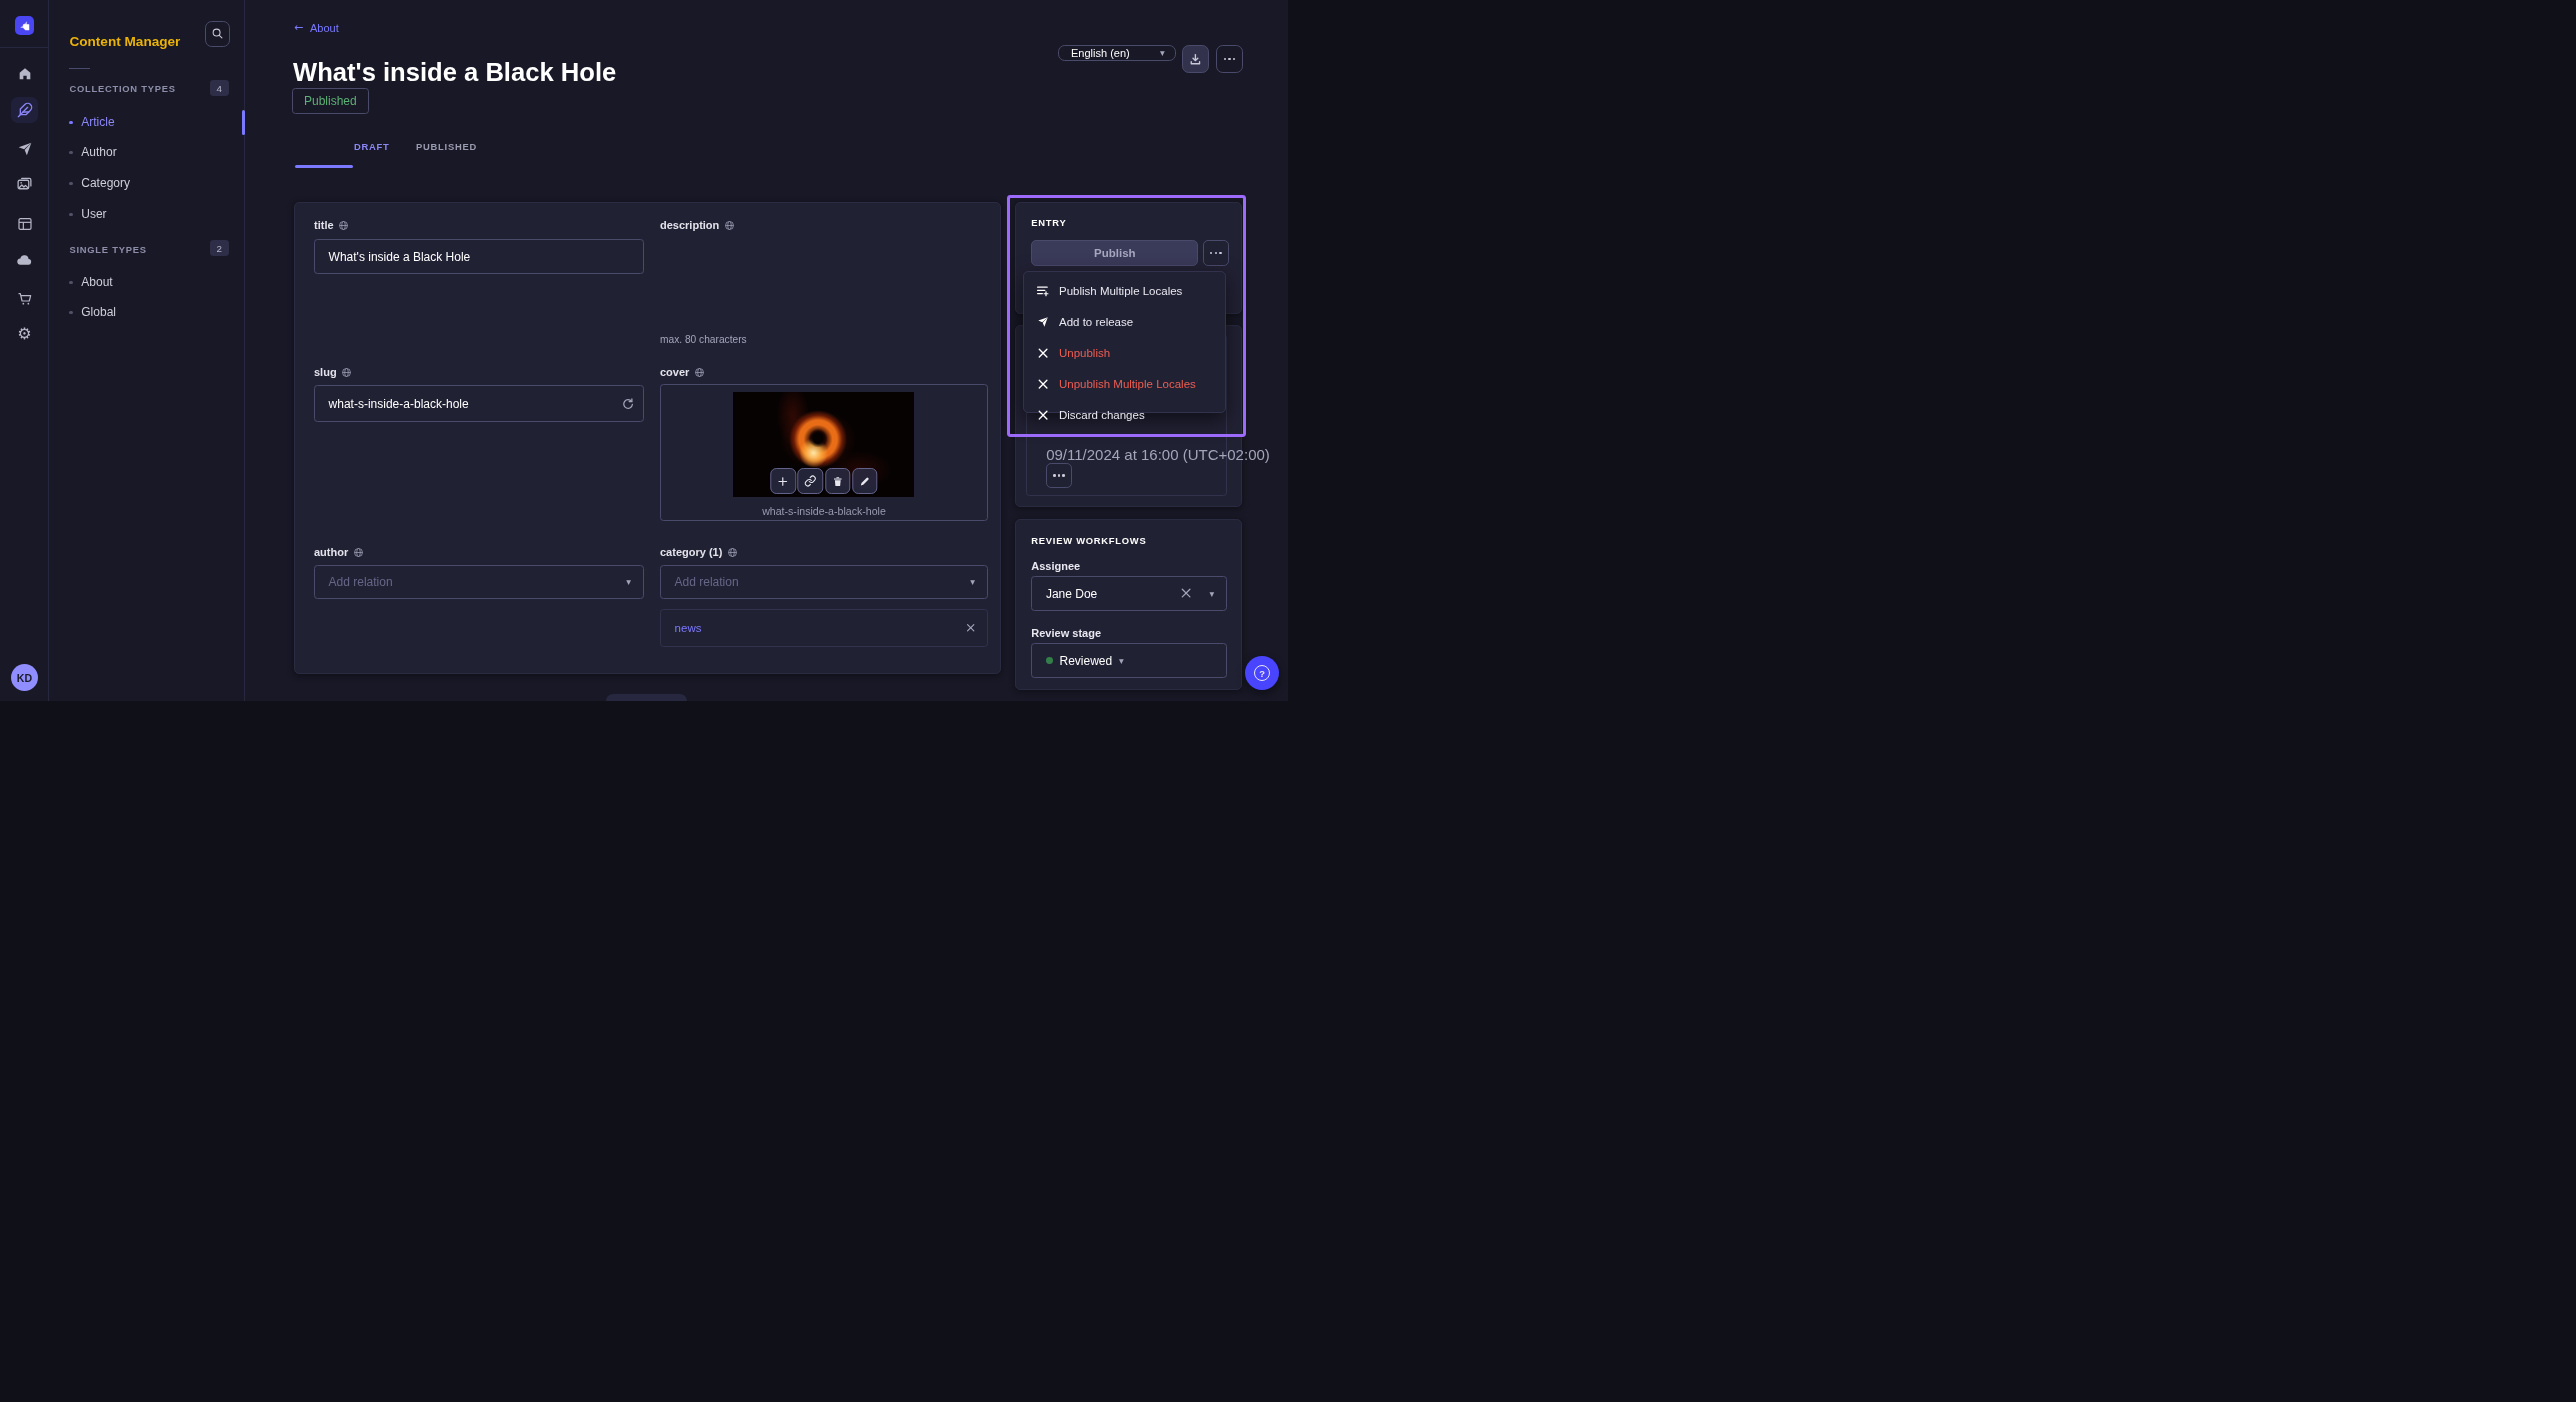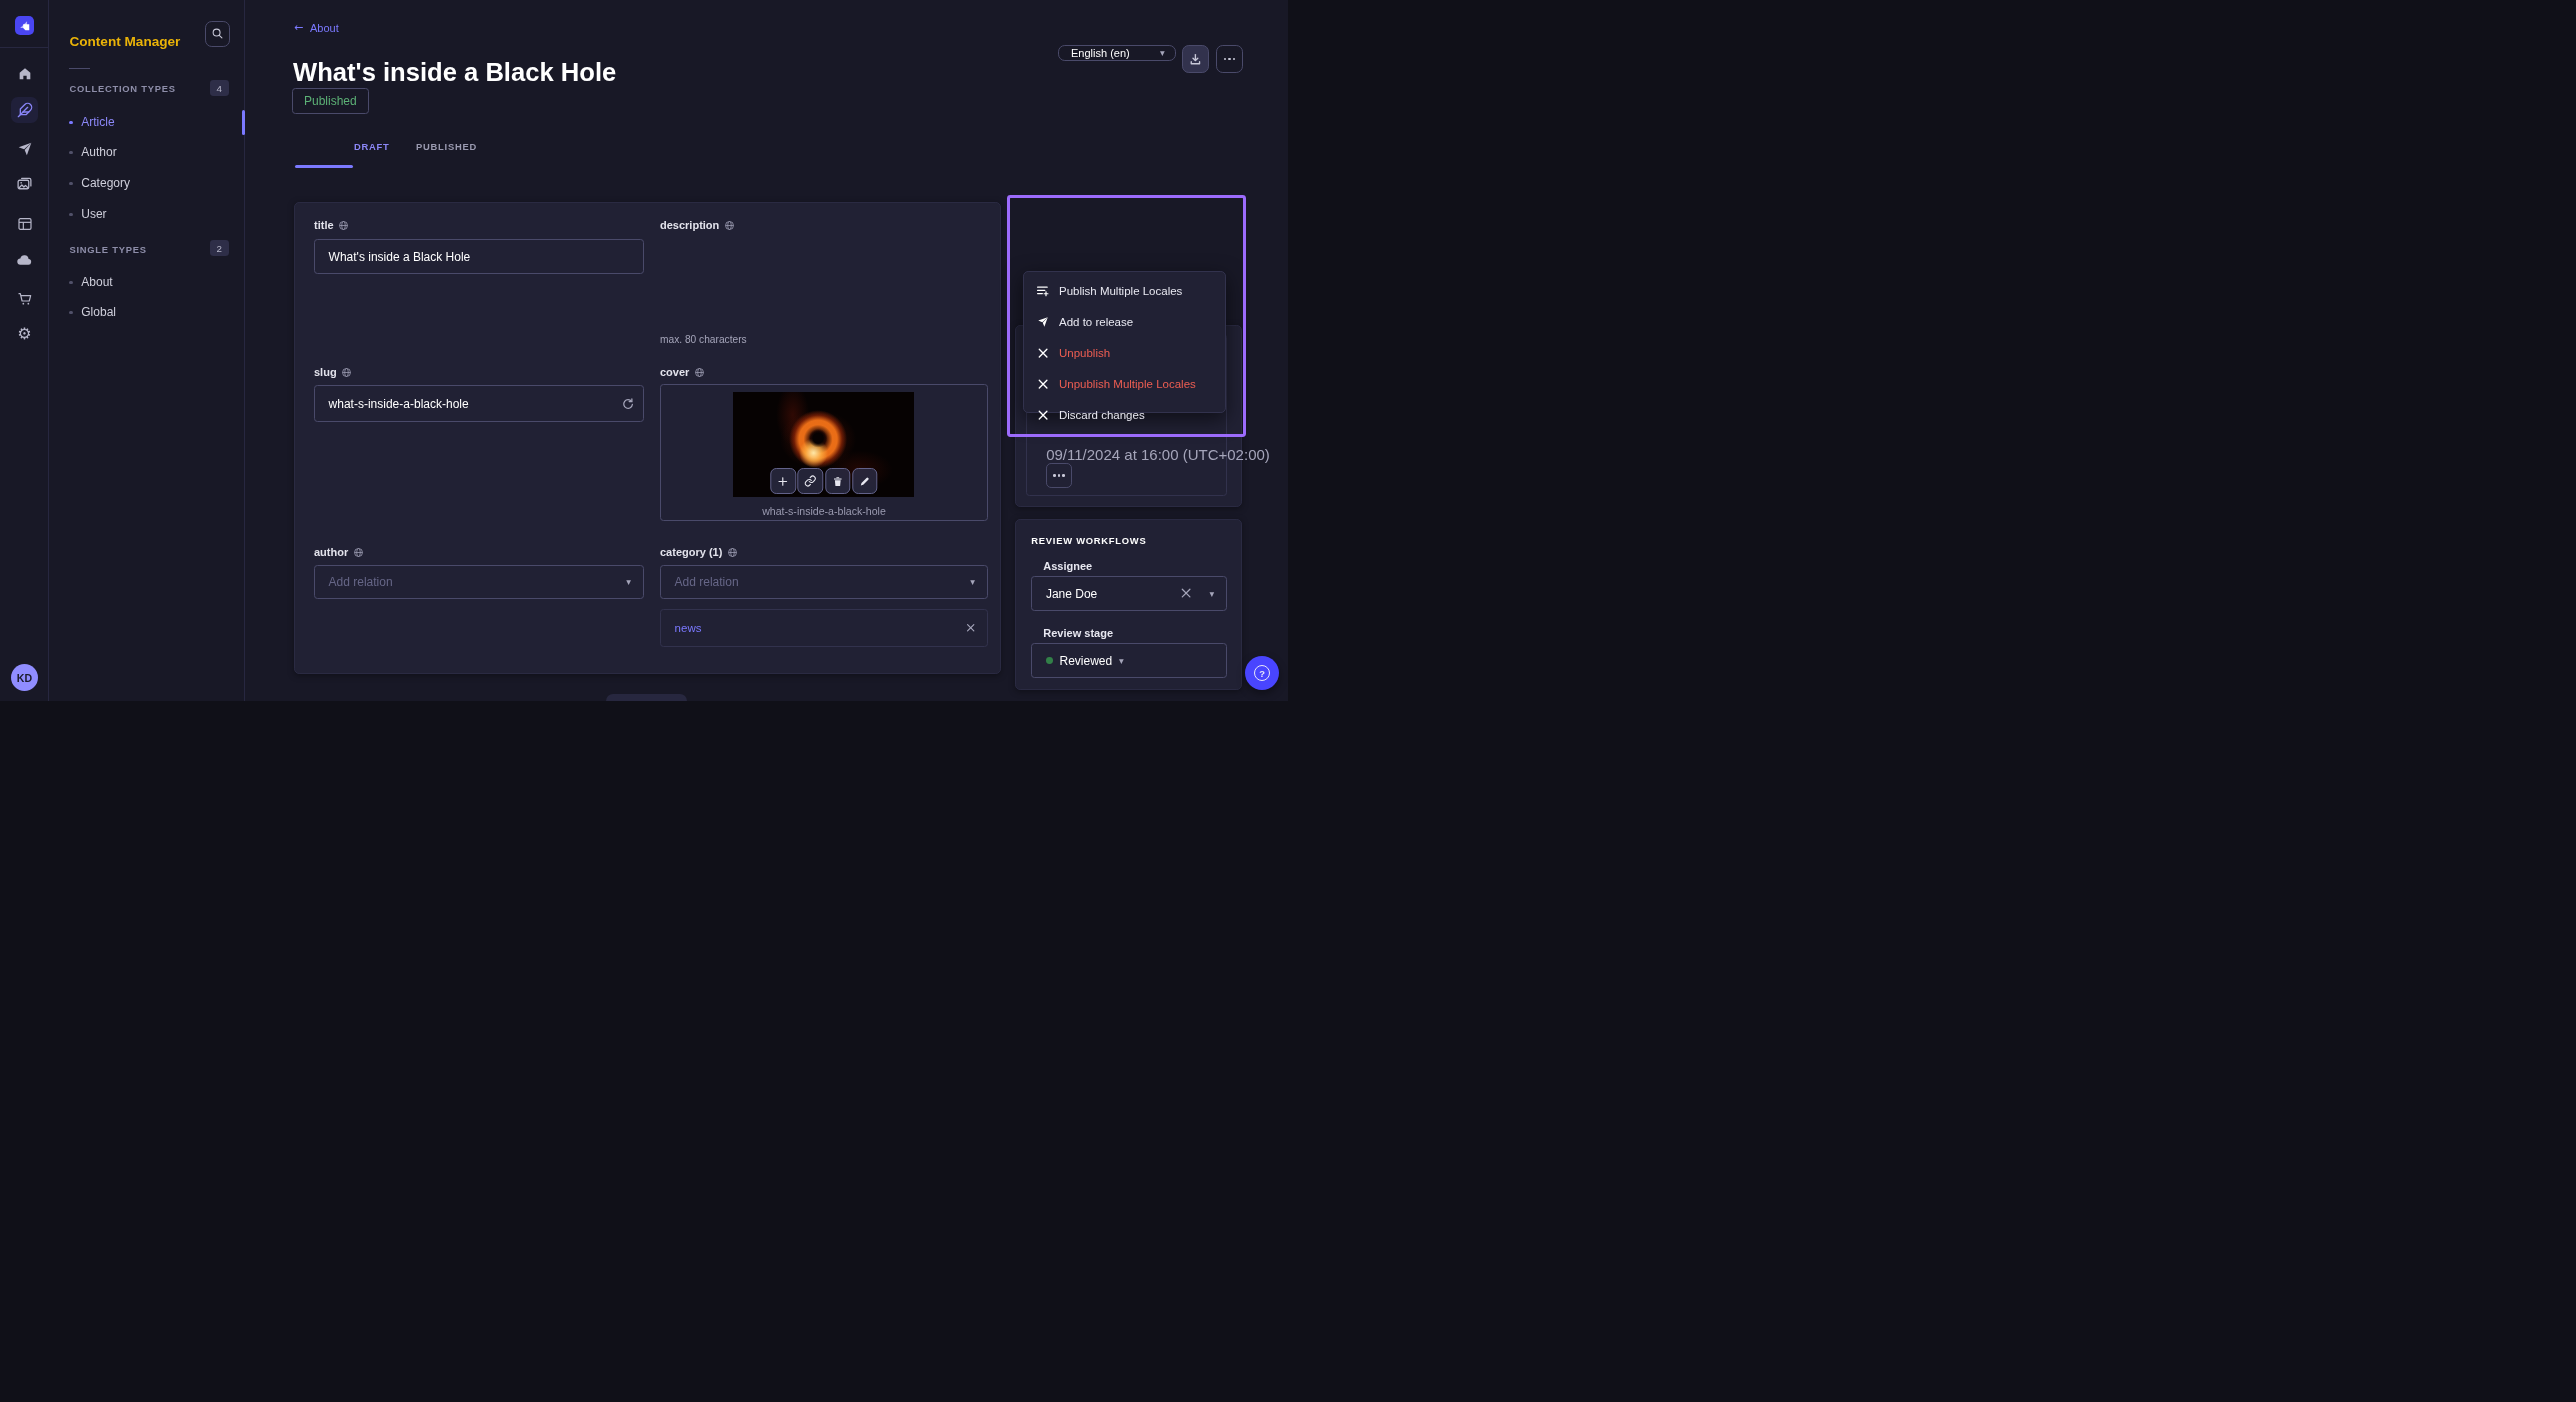--- a/index.html
+++ b/index.html
@@ -93,21 +93,21 @@
   .menu-item{height:31px;display:flex;align-items:center;gap:9.4px;padding:0 12px;font-size:11.5px;color:#e8e8f1;cursor:pointer;}
   .menu-item .mi-icon{display:flex;width:13.6px;justify-content:center;color:#fff;}
   .menu-item.danger{color:#ee5e52;align-items:center;}
 
   #release-card{left:1015px;top:325px;width:227px;height:182px;z-index:5;}
   #release-inner{position:absolute;left:10.2px;top:7.7px;width:201px;height:162px;border:0.9px solid #32324d;border-radius:3.4px;}
   #release-date{position:absolute;left:19px;top:111px;font-size:15px;color:#a5a5ba;white-space:nowrap;}
   #release-more{position:absolute;left:19px;top:128px;width:25.6px;height:25.6px;border:0.9px solid #4a4a6a;border-radius:5.1px;cursor:pointer;}
 
   #review-card{left:1015px;top:519px;width:227px;height:171px;z-index:5;}
-  .rv-label{position:absolute;left:15.3px;font-size:11px;font-weight:bold;color:#e8e8f1;margin-left:12px;}
+  .rv-label{position:absolute;left:15.3px;font-size:11px;font-weight:bold;color:#e8e8f1;}
   .rv-select{position:absolute;left:15.3px;width:196px;height:35px;border:0.9px solid #4a4a6a;border-radius:3.4px;
              display:flex;align-items:center;gap:6.8px;padding:0 12px 0 13.6px;font-size:12px;color:#fff;cursor:pointer;}
   #stage-dot{width:6.8px;height:6.8px;border-radius:50%;background:#328048;}
   #assignee-clear{margin-left:auto;margin-right:12px;}
 
   
   #annotation{position:absolute;left:1007px;top:195px;width:239px;height:242px;border:3.4px solid #9c6bfc;border-radius:3.4px;z-index:30;pointer-events:none;}
   #bottom-tile{position:absolute;left:606px;top:694px;width:81px;height:6.8px;background:#27273f;border-radius:8.5px 8.5px 0 0;cursor:pointer;}
   #help-fab{position:absolute;left:1245px;top:656px;width:34px;height:34px;border-radius:50%;background:#4945ff;z-index:40;
             display:flex;align-items:center;justify-content:center;cursor:pointer;box-shadow:0 3.4px 8.5px rgba(0,0,0,.4);}
@@ -375,20 +375,31 @@
   <div id="news-box">
     <span id="news-link">news</span>
     <span class="x-glyph" style="margin-left:auto">
       <svg width="9.4" height="9.4" viewBox="0 0 12 12" stroke="#a5a5ba" stroke-width="1.5" stroke-linecap="round">
         <line x1="2" y1="2" x2="10" y2="10"></line>
           <line x1="10" y1="2" x2="2" y2="10"></line>
       </svg>
     </span>
   </div>
 
+  <section id="entry-card" class="card">
+    <div class="panel-heading" style="top:13.6px">ENTRY</div>
+    <div id="publish-btn">Publish</div>
+    <div id="entry-more">
+      <span class="dots">
+          <i></i>
+          <i></i>
+          <i></i>
+        </span>
+    </div>
+  </section>
 
   <div id="entry-menu">
     <div class="menu-item">
       <span class="mi-icon">
         <svg width="12.8" height="12.8" viewBox="0 0 16 16" stroke="#fff" stroke-width="1.5" stroke-linecap="round" fill="none">
           <line x1="2" y1="4" x2="14" y2="4"></line>
             <line x1="2" y1="8" x2="11" y2="8"></line>
             <line x1="2" y1="12" x2="8" y2="12"></line>
           <line x1="12.5" y1="9.8" x2="12.5" y2="14.6"></line>
             <line x1="10.1" y1="12.2" x2="14.9" y2="12.2"></line>

